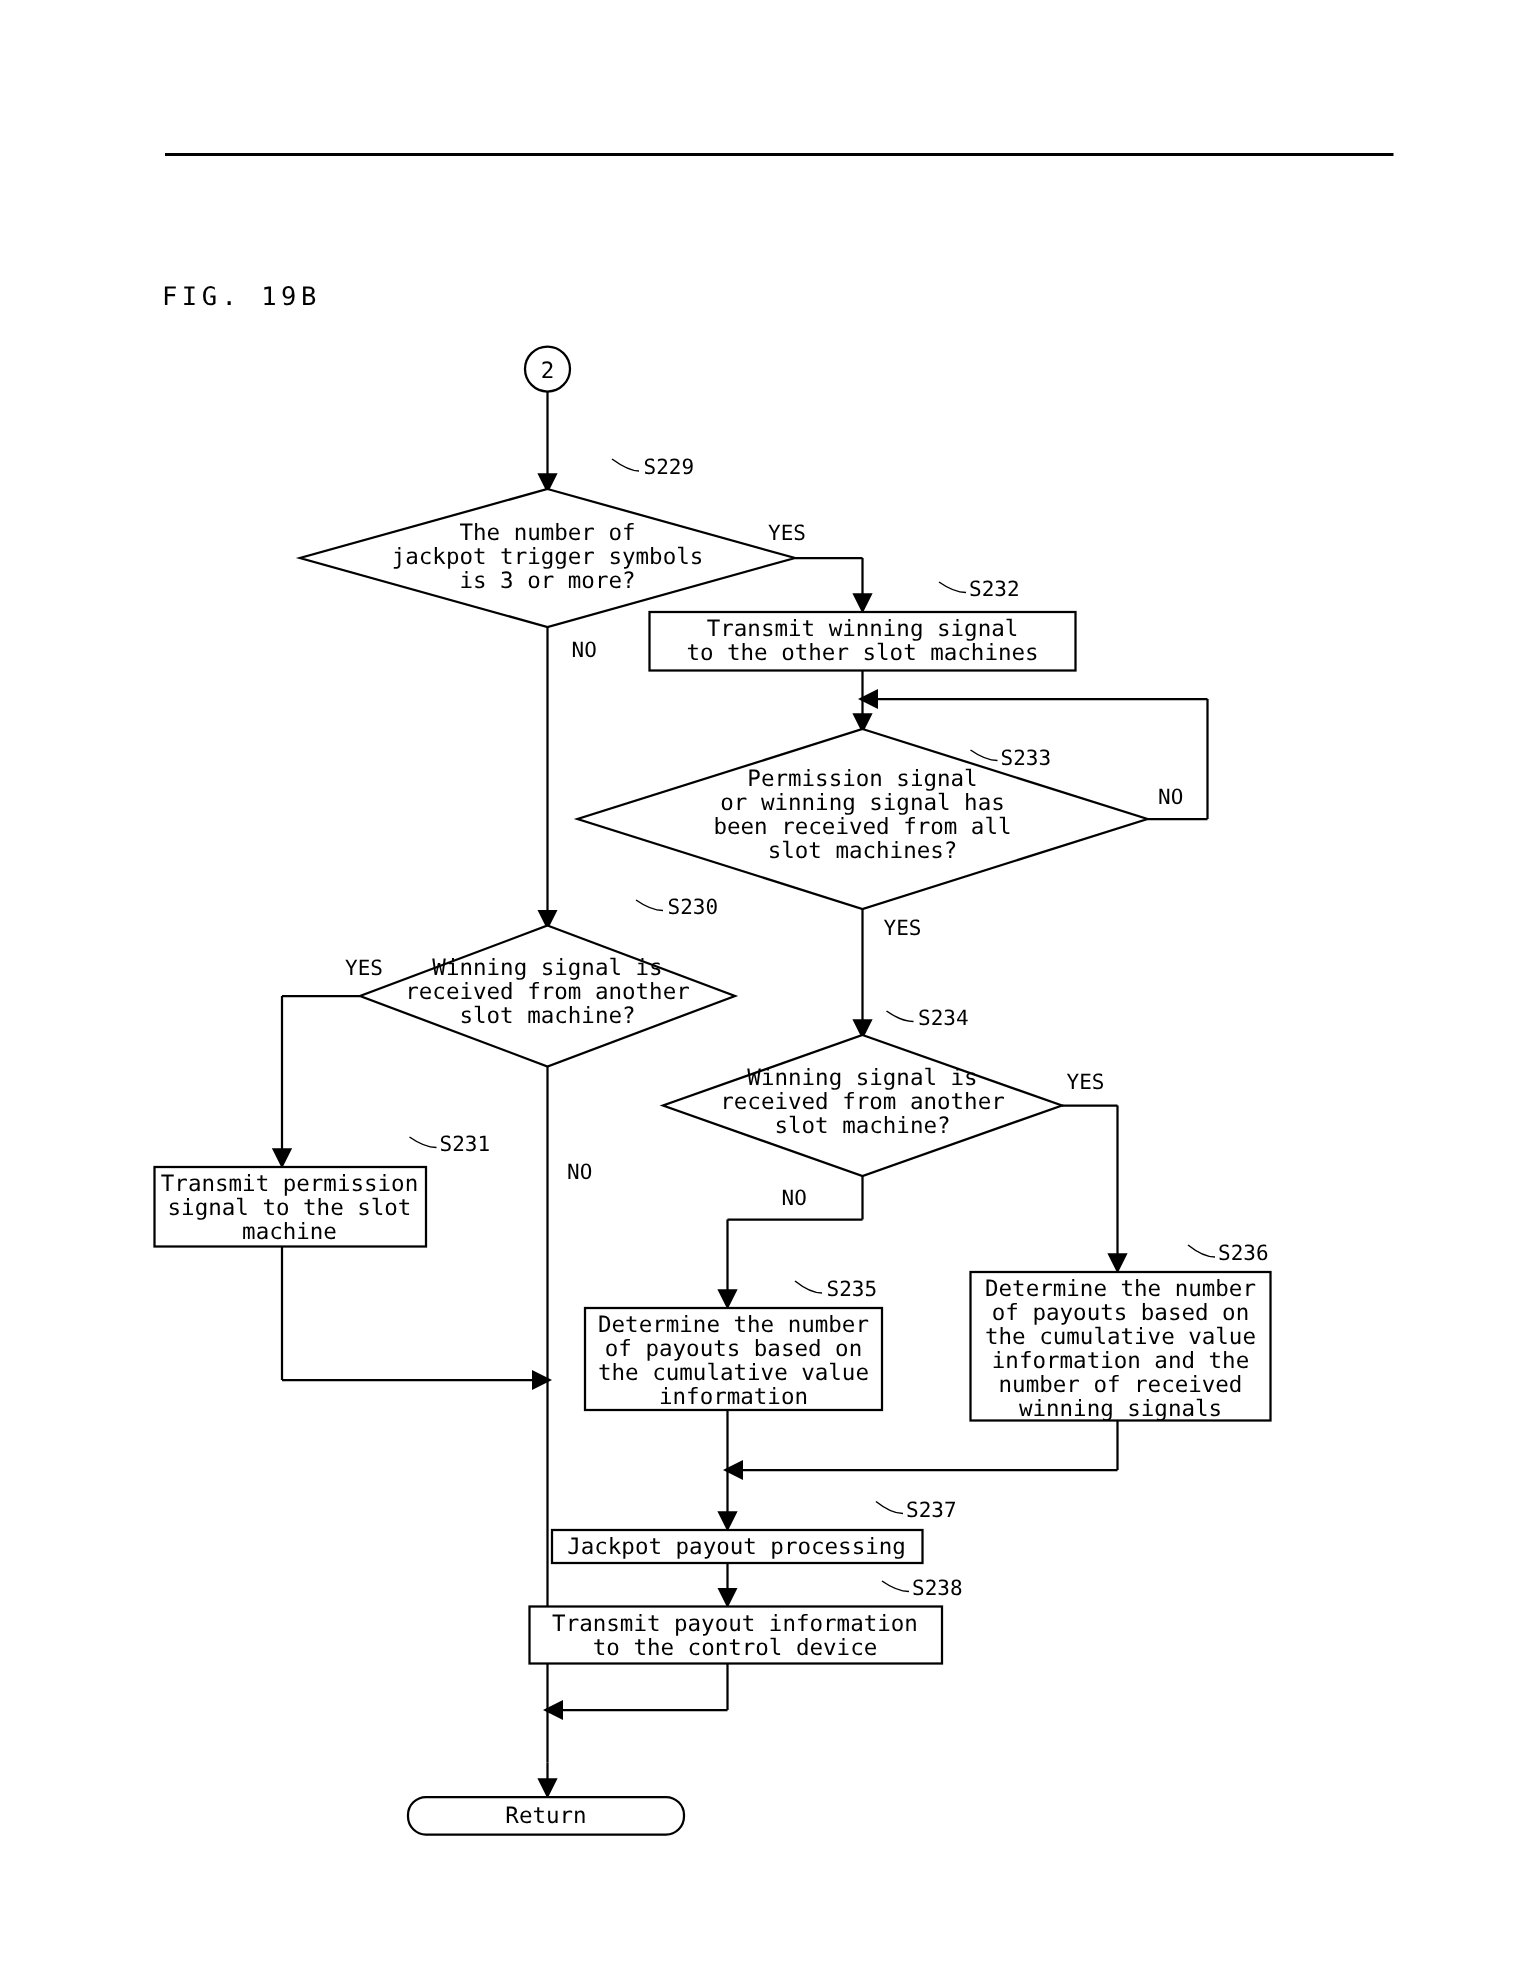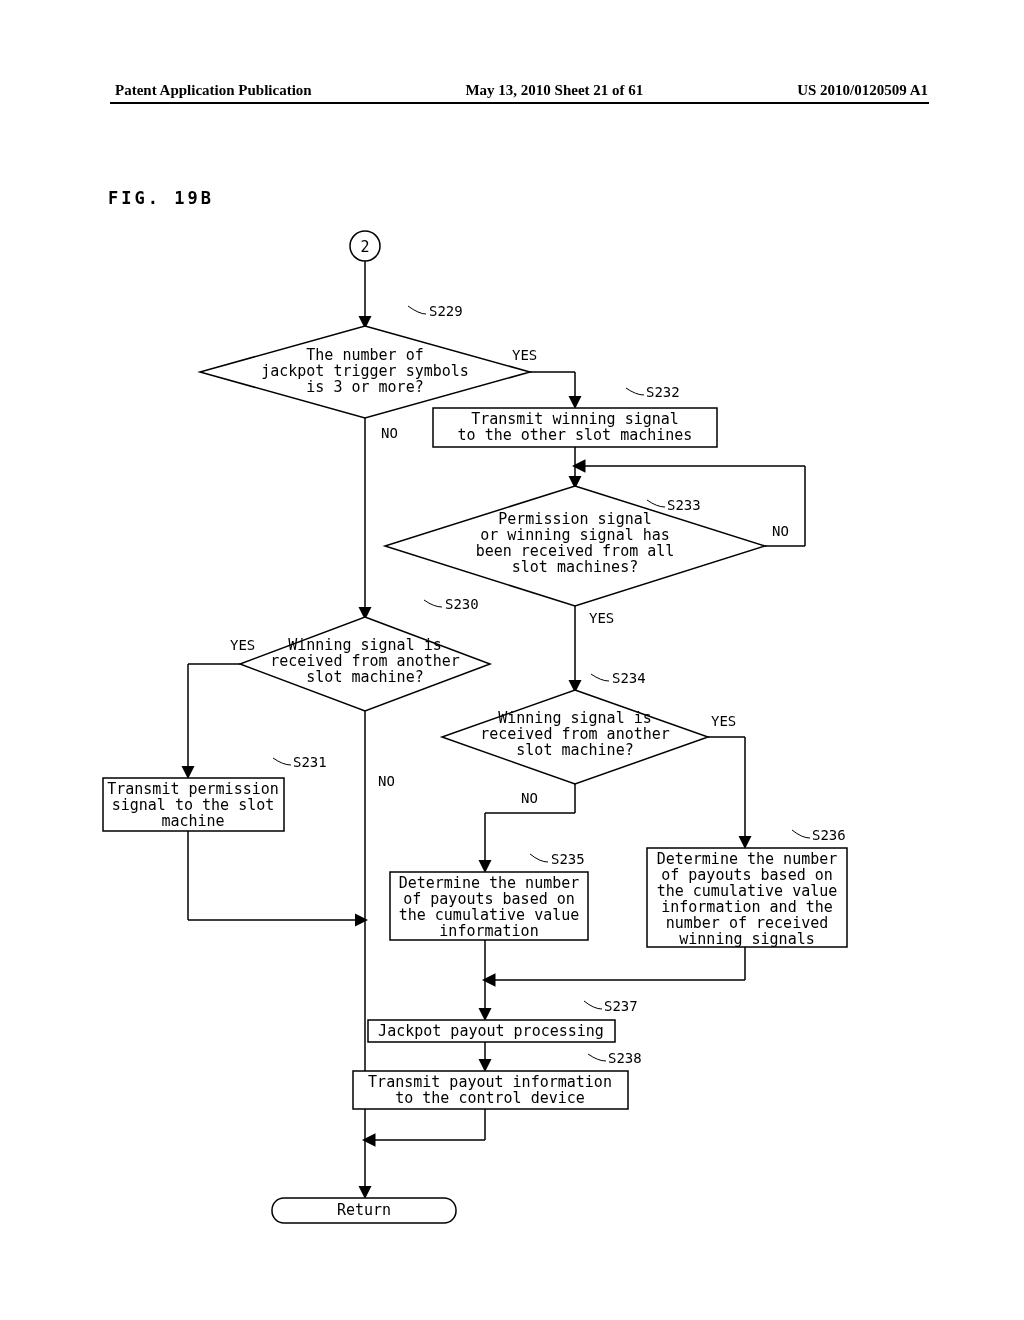--- a/index.html
+++ b/index.html
@@ -30,21 +30,21 @@
       left: 110px;
       right: 95px;
       border-top: 2px solid black;
     }
     .fig-label {
       position: absolute;
       top: 188px;
       left: 108px;
       font-family: monospace;
       font-size: 17px;
-      font-weight: bold;
+      font-weight: normal;
       letter-spacing: 3px;
     }
     svg {
       position: absolute;
       top: 0;
       left: 0;
     }
     .node-text {
       font-family: monospace;
       font-size: 15px;
@@ -53,25 +53,20 @@
     }
     .label-text {
       font-family: monospace;
       font-size: 14px;
     }
   </style>
 </head>
 <body>
 
 <div class="page">
-<div class="header">
-  <span>Patent Application Publication</span>
-  <span>May 13, 2010  Sheet 21 of 61</span>
-  <span>US 2010/0120509 A1</span>
-</div>
 <div class="header-line"></div>
 
 <div class="fig-label">FIG. 19B</div>
 
 <svg width="1024" height="1320">
   <defs>
     <marker id="arrow" markerWidth="9" markerHeight="9" refX="7" refY="4.5" orient="auto">
       <path d="M0,0 L9,4.5 L0,9 Z" fill="black"></path>
     </marker>
   </defs>

